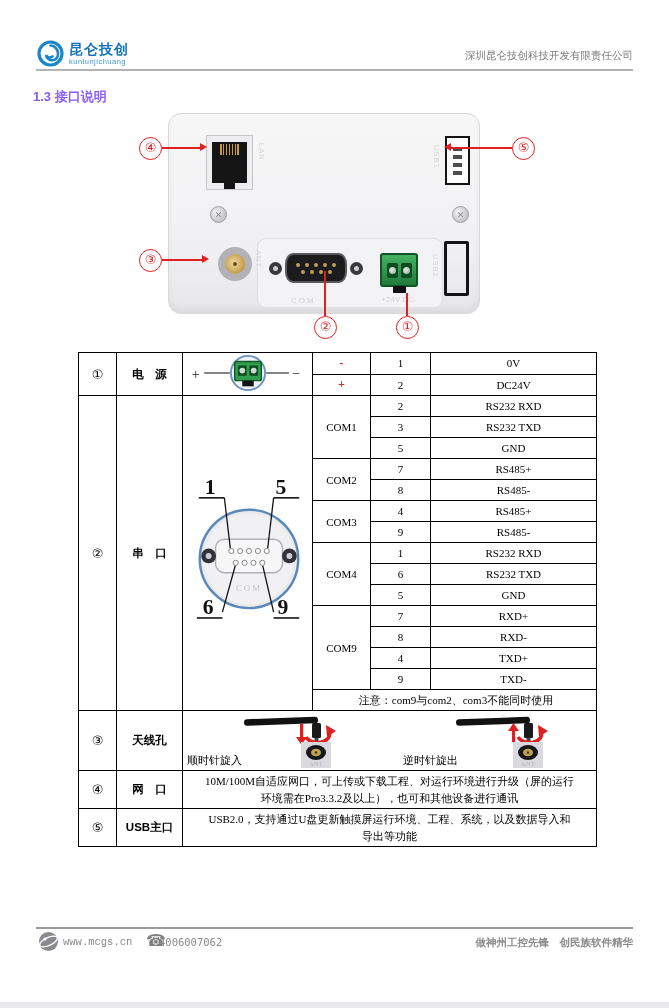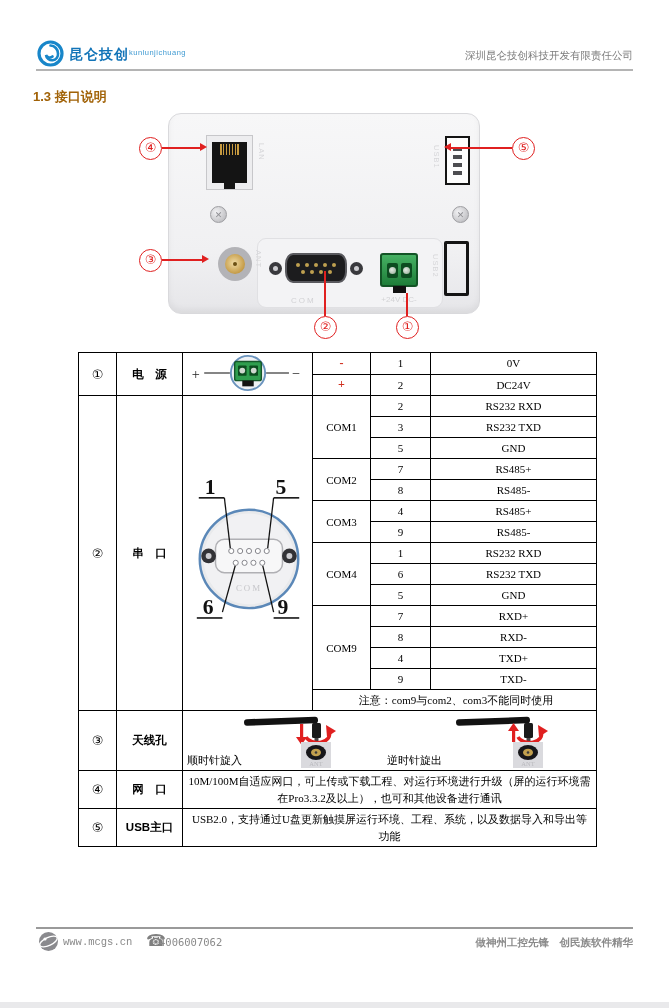--- a/index.html
+++ b/index.html
@@ -6,26 +6,26 @@
   html,body { background:#fff; }
   #page {
     position:relative; width:669px; height:1008px; margin:0 auto;
     background:#ffffff; overflow:hidden;
     font-family:"Liberation Serif","DejaVu Serif",serif; color:#000;
   }
   .abs { position:absolute; }
 
   
   .logo { left:37px; top:40px; display:flex; align-items:center; gap:5px; }
-  .logo-text { display:flex; flex-direction:row; line-height:1; }
+  .logo-text { display:flex; flex-direction:column; line-height:1; }
   .logo-title { font-family:"Liberation Sans","DejaVu Sans",sans-serif; font-weight:bold; font-size:14px; color:#1274b8; letter-spacing:1px; }
   .logo-sub { font-family:"Liberation Sans","DejaVu Sans",sans-serif; font-size:7.5px; color:#3f9ad2; letter-spacing:.5px; margin-top:2px; }
   .company { right:36px; top:49px; font-family:Liberation Mono, monospace; font-size:10.5px; color:#7d7d7d; }
   .header-rule { left:36px; width:597px; top:69px; height:2px; background:#b4b4b4; }
-  .heading { left:33px; top:88px; font-family:"Liberation Sans","DejaVu Sans",sans-serif; font-weight:bold; font-size:13px; color:#a16207; }
+  .heading { left:33px; top:88px; font-family:"Liberation Sans","DejaVu Sans",sans-serif; font-weight:bold; font-size:13px; color:#8b5cf6; }
 
   
   .device-body {
     left:168px; top:113px; width:312px; height:201px; border-radius:13px;
     background:linear-gradient(180deg,#f7f7f8 0%,#f0f0f2 70%,#e6e6e9 100%);
     border:1px solid #d9d9dc; box-shadow:inset 0 -4px 6px rgba(0,0,0,.05);
   }
   .rj45-bezel { left:37px; top:21px; width:47px; height:55px; background:#ededef; border:1px solid #c7c7ca; }
   .rj45-port { position:absolute; left:5px; top:6px; width:35px; height:41px; background:#141414; }
   .rj45-pins { position:absolute; left:8px; top:2px; width:19px; height:11px;
@@ -67,21 +67,21 @@
   .arrow-l { width:0; height:0; border-top:4px solid transparent; border-bottom:4px solid transparent; border-right:7px solid #e02020; }
 
   
   table.spec { left:78px; top:352px; position:absolute; border-collapse:collapse; table-layout:fixed; width:518px; font-size:11px; }
   table.spec td { border:1px solid #000; text-align:center; vertical-align:middle; padding:0 2px; overflow:hidden; }
   tr.h21 { height:21px; }
   .c-no { font-family:"DejaVu Sans",sans-serif; font-size:13px; }
   .c-label { font-family:"Liberation Sans","DejaVu Sans",sans-serif; font-weight:bold; font-size:11.5px; }
   .c-sign { color:#d03020; font-weight:bold; font-size:12px; }
   .c-note { text-align:center; padding-left:5px !important; }
-  .c-desc { text-align:left; padding:2px 5px !important; line-height:1.5; }
+  .c-desc { text-align:left; padding:2px 21px !important; line-height:1.5; }
   .ant-cell { position:relative; height:60px; padding:0 !important; }
   .ant-cap { position:absolute; bottom:2px; font-size:11px; }
 
   
   .footer-rule { left:36px; width:597px; top:927px; height:1.5px; background:#9a9a9a; }
   .f-item { font-family:"DejaVu Sans Mono",monospace; font-size:10.5px; color:#8a8a8a; }
   .phone-icon { font-family:"DejaVu Sans",sans-serif; font-size:16px; color:#7f7f7f; line-height:1; }
   .slogan { right:36px; top:936px; font-family:"Liberation Sans","DejaVu Sans",sans-serif; font-weight:bold; font-size:10.5px; color:#8a8a8a;padding-left:9px; }
   .bottom-strip { left:0; right:0; bottom:0; height:6px; background:#e9e9eb; }
 </style>
@@ -366,21 +366,21 @@
             <polygon points="53,19 64,19 58.5,11" fill="#e02020"></polygon>
             <path d="M 63 25 A 12 8 0 0 0 86 20" fill="none" stroke="#e02020" stroke-width="3.4"></path>
             <polygon points="83,13 93,19 84,25" fill="#e02020"></polygon>
             <rect x="58" y="30" width="30" height="26" fill="#dadade"></rect>
             <ellipse cx="73" cy="40.5" rx="10" ry="7.5" fill="#17171a"></ellipse>
             <ellipse cx="73" cy="40.5" rx="5" ry="3.8" fill="#c2a04e"></ellipse>
             <circle cx="73" cy="40.5" r="1.3" fill="#3a3a3a"></circle>
             <text x="73" y="54" font-size="6.5" fill="#b9b9be" text-anchor="middle">ANT</text>
           </svg>
           <span class="ant-cap" style="left:4px;">顺时针旋入</span>
-          <span class="ant-cap" style="left:204px;text-align:right;">逆时针旋出</span>
+          <span class="ant-cap" style="left:220px;text-align:right;">逆时针旋出</span>
         </td>
       </tr>
 
       <tr style="height:37px;">
         <td class="c-no">④</td>
         <td class="c-label">网　口</td>
         <td colspan="4" class="c-desc">10M/100M自适应网口，可上传或下载工程、对运行环境进行升级（屏的运行环境需在Pro3.3.2及以上），也可和其他设备进行通讯</td>
       </tr>
 
       <tr style="height:24px;">

